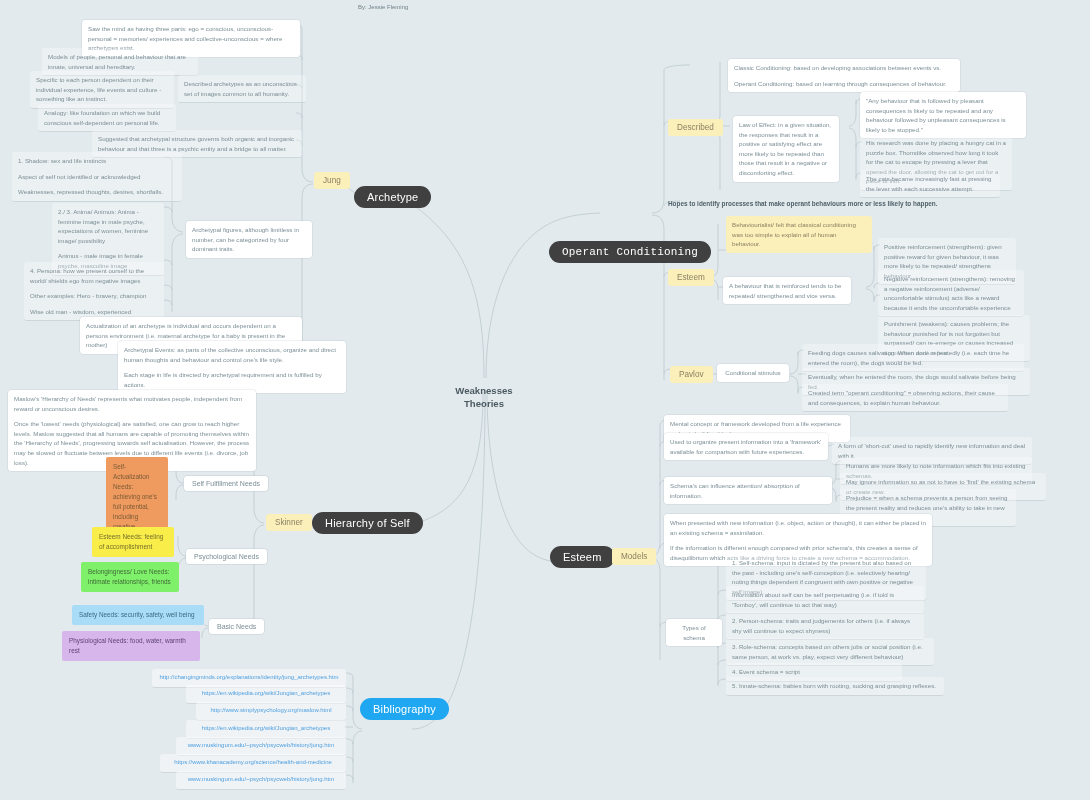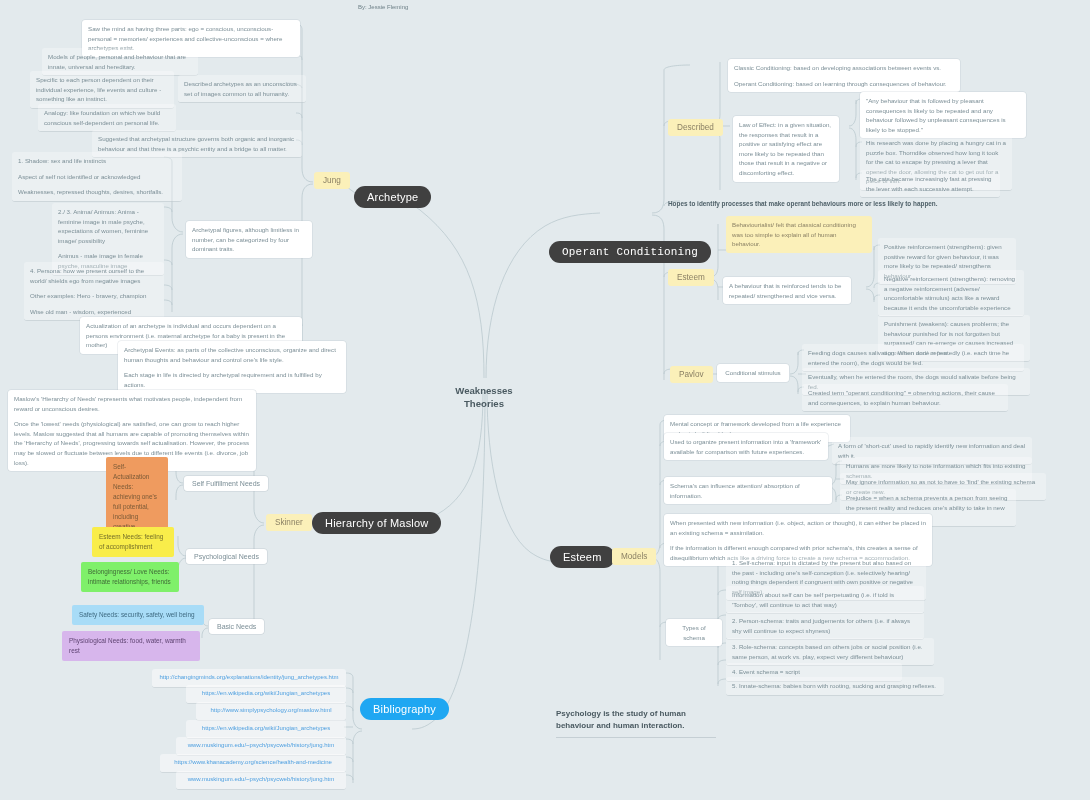--- a/index.html
+++ b/index.html
@@ -262,21 +262,21 @@
   <div class="node box semi" style="left:878px;top:238px;width:138px;">Positive reinforcement (strengthens): given positive reward for given behaviour, it was more likely to be repeated/ strengthens behaviour</div>
   <div class="node box semi" style="left:878px;top:270px;width:146px;">Negative reinforcement (strengthens): removing a negative reinforcement (adverse/ uncomfortable stimulus) acts like a reward because it ends the uncomfortable experience</div>
   <div class="node box semi" style="left:878px;top:315px;width:152px;">Punishment (weakens): causes problems; the behaviour punished for is not forgotten but surpassed/ can re-emerge or causes increased aggression and/ or fear.</div>
 
   <div class="node tag" style="left:670px;top:366px;">Pavlov</div>
   <div class="node box" style="left:717px;top:364px;width:72px;text-align:center;">Conditional stimulus</div>
   <div class="node box semi" style="left:802px;top:344px;width:222px;">Feeding dogs causes salivation. When done repeatedly (i.e. each time he entered the room), the dogs would be fed.</div>
   <div class="node box semi" style="left:802px;top:368px;width:228px;">Eventually, when he entered the room, the dogs would salivate before being fed.</div>
   <div class="node box semi" style="left:802px;top:384px;width:206px;">Created term "operant conditioning" = observing actions, their cause and consequences, to explain human behaviour.</div>
 
-  <div class="node pill red" style="left:312px;top:512px;">Hierarchy of Maslow</div>
+  <div class="node pill red" style="left:312px;top:512px;">Hierarchy of Self</div>
   <div class="node tag" style="left:266px;top:514px;">Skinner</div>
 
   <div class="node box" style="left:8px;top:390px;width:248px;">
     <p>Maslow's 'Hierarchy of Needs' represents what motivates people, independent from reward or unconscious desires.</p>
     <p>Once the 'lowest' needs (physiological) are satisfied, one can grow to reach higher levels. Maslow suggested that all humans are capable of promoting themselves within the 'Hierarchy of Needs', progressing towards self actualisation. However, the process may be slowed or fluctuate between levels due to different life events (i.e. divorce, job loss).</p>
   </div>
 
   <div class="node tag white" style="left:184px;top:476px;">Self Fulfillment Needs</div>
   <div class="node tag white" style="left:186px;top:549px;">Psychological Needs</div>
   <div class="node tag white" style="left:209px;top:619px;">Basic Needs</div>
@@ -315,15 +315,14 @@
   <div class="node pill blue" style="left:360px;top:698px;">Bibliography</div>
 
   <div class="node link biblio-row" style="left:152px;top:669px;width:194px;text-align:center;">http://changingminds.org/explanations/identity/jung_archetypes.htm</div>
   <div class="node link biblio-row" style="left:186px;top:685px;width:160px;text-align:center;">https://en.wikipedia.org/wiki/Jungian_archetypes</div>
   <div class="node link biblio-row" style="left:196px;top:702px;width:150px;text-align:center;">http://www.simplypsychology.org/maslow.html</div>
   <div class="node link biblio-row" style="left:186px;top:720px;width:160px;text-align:center;">https://en.wikipedia.org/wiki/Jungian_archetypes</div>
   <div class="node link biblio-row" style="left:176px;top:737px;width:170px;text-align:center;">www.muskingum.edu/~psych/psycweb/history/jung.htm</div>
   <div class="node link biblio-row" style="left:160px;top:754px;width:186px;text-align:center;">https://www.khanacademy.org/science/health-and-medicine</div>
   <div class="node link biblio-row" style="left:176px;top:771px;width:170px;text-align:center;">www.muskingum.edu/~psych/psycweb/history/jung.htm</div>
 
-  <div class="node statement" style="left:556px;top:708px;width:160px;border-bottom:.5px solid rgba(160,175,182,.45);padding-bottom:5px;">Psychology is the study of human behaviour and human interaction.</div>
 
 </div>
 
 </body></html>

